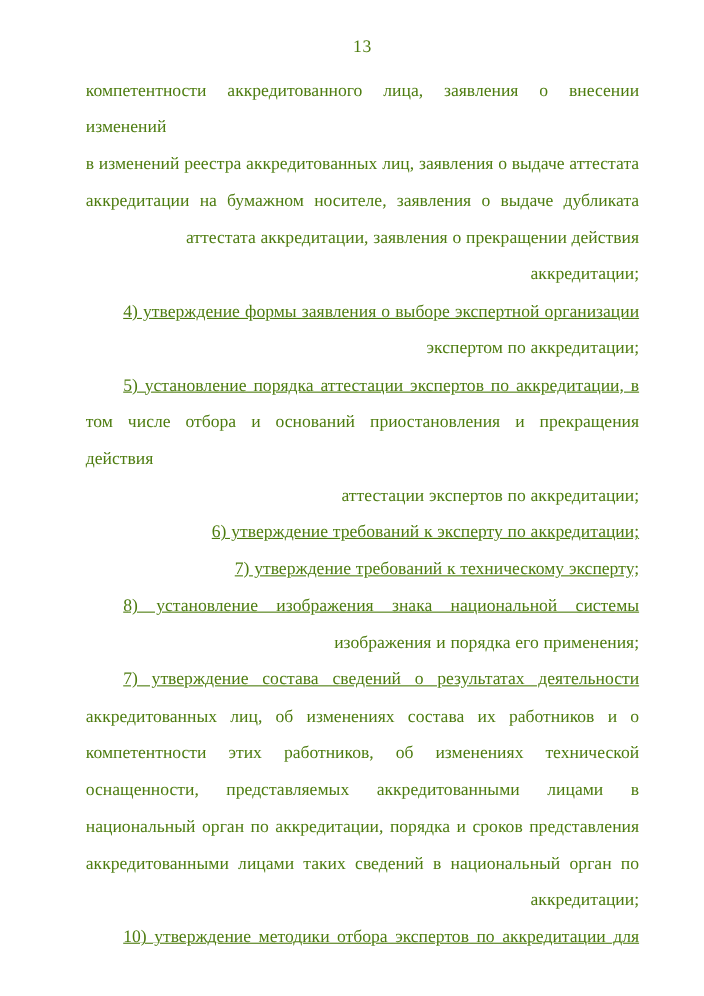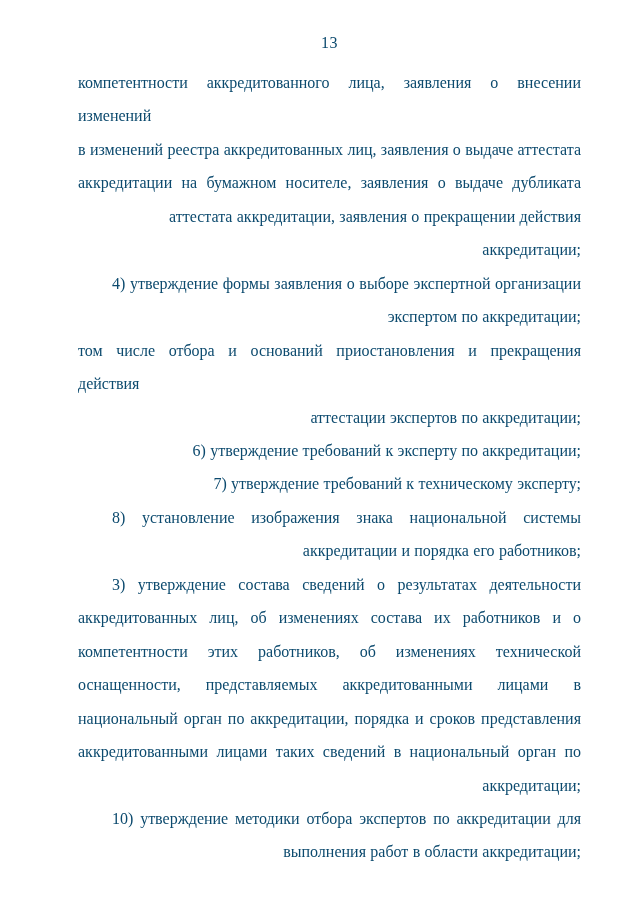--- a/index.html
+++ b/index.html
@@ -7,21 +7,21 @@
     padding: 0;
     background: #ffffff;
   }
   .page {
     position: relative;
     width: 640px;
     height: 868px;
     background: #ffffff;
     overflow: hidden;
     font-family: "Liberation Serif", "DejaVu Serif", serif;
-    color: #0c4a6e;
+    color: #4d7c0f;
   }
   .page-number {
     position: absolute;
     top: 33px;
     left: 78px;
     width: 503px;
     text-align: center;
     font-size: 16px;
     line-height: 20px;
     letter-spacing: 0.5px;
@@ -38,54 +38,55 @@
   .line {
     text-align: right;
     white-space: normal;
     word-spacing: 0.02em;
   }
   .line.just {
     text-align: justify;
     -moz-text-align-last: justify;
     text-align-last: justify;
   }
-  .line.ind { text-indent: 34px; }
+  .line.ind { text-indent: 34px; text-decoration: underline; }
 </style>
 </head>
 <body>
 
 <div class="page">
   <div class="page-number">13</div>
   <div class="content" id="content">
       <div class="para">
         <div class="line just">компетентности аккредитованного лица, заявления о внесении изменений</div>
         <div class="line just">в изменений реестра аккредитованных лиц, заявления о выдаче аттестата</div>
         <div class="line just">аккредитации на бумажном носителе, заявления о выдаче дубликата</div>
         <div class="line">аттестата аккредитации, заявления о прекращении действия аккредитации;</div>
       </div>
       <div class="para">
         <div class="line just ind">4) утверждение формы заявления о выборе экспертной организации</div>
         <div class="line">экспертом по аккредитации;</div>
       </div>
       <div class="para">
+        <div class="line just ind">5) установление порядка аттестации экспертов по аккредитации, в</div>
         <div class="line just">том числе отбора и оснований приостановления и прекращения действия</div>
         <div class="line">аттестации экспертов по аккредитации;</div>
       </div>
       <div class="para">
         <div class="line ind">6) утверждение требований к эксперту по аккредитации;</div>
       </div>
       <div class="para">
         <div class="line ind">7) утверждение требований к техническому эксперту;</div>
       </div>
       <div class="para">
         <div class="line just ind">8) установление изображения знака национальной системы</div>
-        <div class="line">аккредитации и порядка его работников;</div>
+        <div class="line">изображения и порядка его применения;</div>
       </div>
       <div class="para">
-        <div class="line just ind">3) утверждение состава сведений о результатах деятельности</div>
+        <div class="line just ind">7) утверждение состава сведений о результатах деятельности</div>
         <div class="line just">аккредитованных лиц, об изменениях состава их работников и о</div>
         <div class="line just">компетентности этих работников, об изменениях технической</div>
         <div class="line just">оснащенности, представляемых аккредитованными лицами в</div>
         <div class="line just">национальный орган по аккредитации, порядка и сроков представления</div>
         <div class="line just">аккредитованными лицами таких сведений в национальный орган по</div>
         <div class="line">аккредитации;</div>
       </div>
       <div class="para">
         <div class="line just ind">10) утверждение методики отбора экспертов по аккредитации для</div>
         <div class="line">выполнения работ в области аккредитации;</div>

